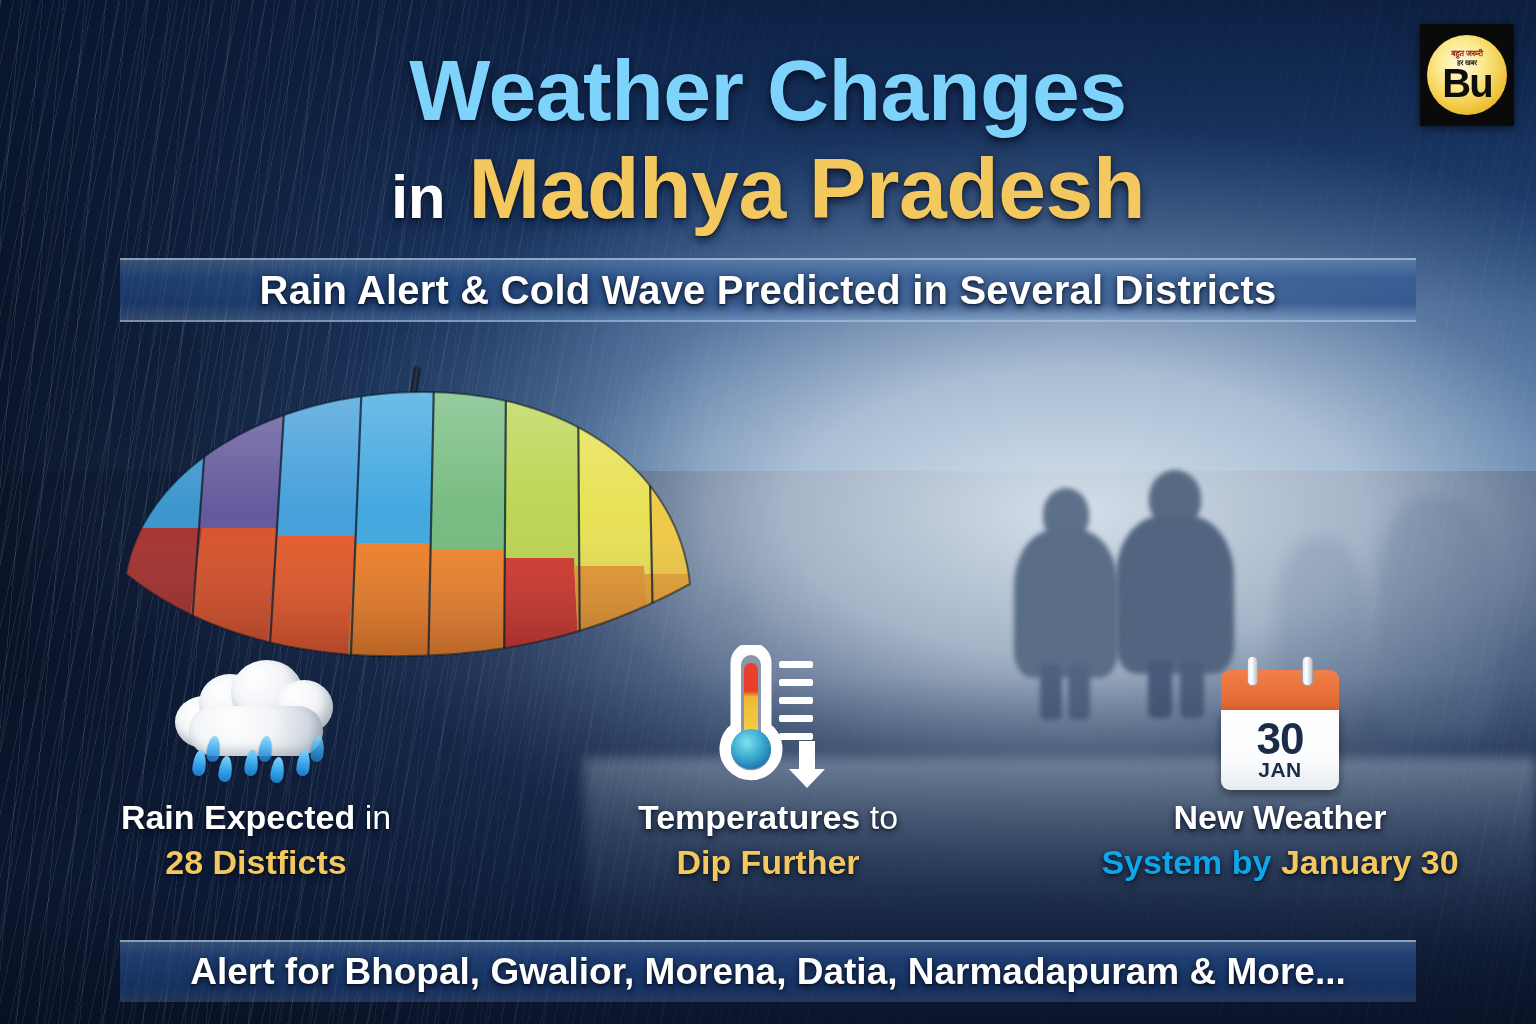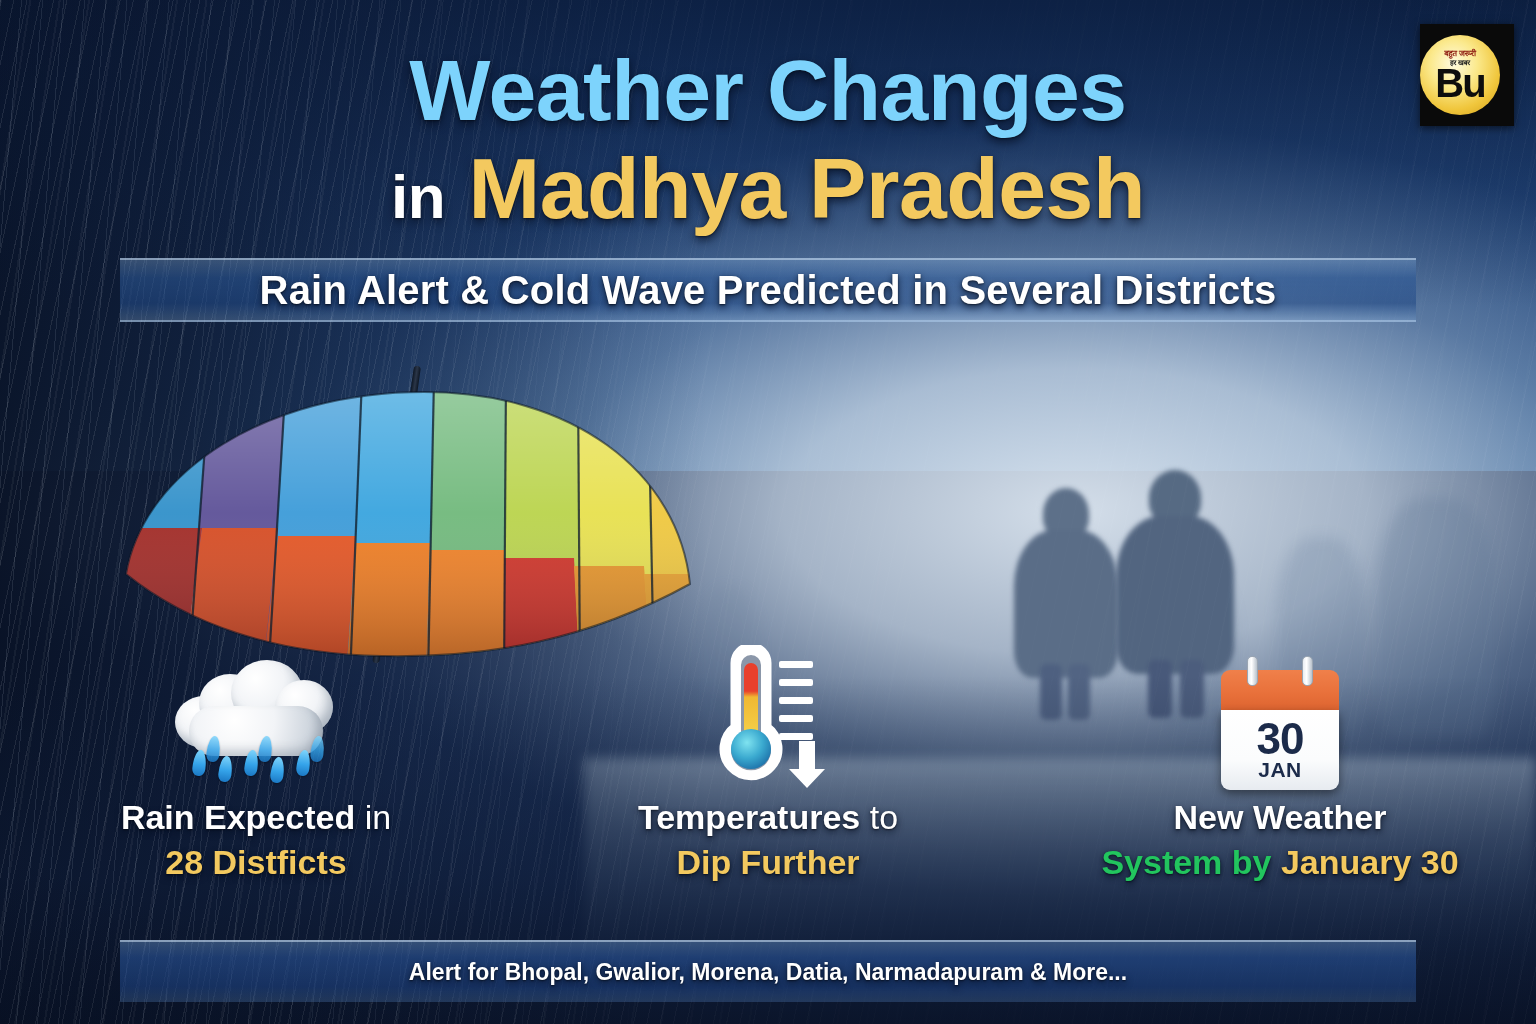--- a/index.html
+++ b/index.html
@@ -83,38 +83,38 @@
   .subband{position:absolute;left:120px;right:120px;top:258px;height:64px;
     background:linear-gradient(180deg, rgba(118,158,204,0.40) 0%, rgba(44,88,150,0.58) 30%, rgba(34,74,134,0.60) 72%, rgba(120,160,206,0.34) 100%);
     border-top:2px solid rgba(206,226,246,0.55);
     border-bottom:2px solid rgba(196,220,244,0.45);
     display:flex;align-items:center;justify-content:center;}
   .subband .txt{font-size:40px;font-weight:700;color:#ffffff;letter-spacing:.2px;
     text-shadow:0 3px 7px rgba(5,14,34,.8),0 1px 2px rgba(0,0,0,.6);white-space:nowrap;}
 
   
   .logo{position:absolute;right:22px;top:24px;width:94px;height:102px;background:#0a0a0a;
-    box-shadow:0 2px 8px rgba(0,0,0,.6);display:flex;align-items:center;}
+    box-shadow:0 2px 8px rgba(0,0,0,.6);display:flex;align-items:center;justify-content:center;}
   .logo-disc{width:80px;height:80px;border-radius:50%;
     background:radial-gradient(circle at 42% 36%, #fffbe0 0%, #fbe98c 34%, #f0c63c 66%, #cf9a14 100%);
     display:flex;flex-direction:column;align-items:center;justify-content:center;position:relative;}
   .logo-dev{font-size:8px;font-weight:700;color:#8d1a10;letter-spacing:-0.2px;line-height:1;margin-top:2px;}
   .logo-dev2{font-size:7px;font-weight:700;color:#1a1a1a;letter-spacing:-0.2px;line-height:1;margin-top:1px;}
   .logo-bu{font-size:40px;font-weight:700;color:#0d0d0d;line-height:.92;letter-spacing:-2px;margin-top:-1px;}
 
   
   .features{position:absolute;left:0;right:0;top:640px;height:270px;display:flex;}
   .feat{flex:1;display:flex;flex-direction:column;align-items:center;}
   .feat-icon{height:150px;display:flex;align-items:flex-end;justify-content:flex-end;}
   .feat-l1{margin-top:8px;font-size:34px;font-weight:700;color:#ffffff;white-space:nowrap;
     text-shadow:0 3px 7px rgba(5,14,34,.85),0 1px 2px rgba(0,0,0,.6);}
   .feat-l1 .lt{font-weight:400;}
   .feat-l2{margin-top:6px;font-size:34px;font-weight:700;color:#f3c95f;white-space:nowrap;
     text-shadow:0 3px 7px rgba(5,14,34,.85),0 1px 2px rgba(0,0,0,.6);}
-  .feat-l2 .wt{color:#22c55e;}
+  .feat-l2 .wt{color:#0ea5e9;}
 
   
   .cloudicon{position:relative;width:170px;height:140px;}
   .puff{position:absolute;border-radius:50%;
     background:radial-gradient(circle at 34% 28%, #ffffff 0%, #f2f4f7 42%, #cfd6de 78%, #aab3bf 100%);
     box-shadow:inset -4px -6px 10px rgba(120,132,148,.40);}
   .drop{position:absolute;width:13px;height:26px;
     background:linear-gradient(180deg,#7fd4fb 0%,#35a4ea 55%,#1b78c4 100%);
     border-radius:58% 58% 50% 50% / 78% 78% 34% 34%;transform:rotate(7deg);
     box-shadow:0 1px 2px rgba(0,0,0,.35);}
@@ -133,21 +133,21 @@
     display:flex;flex-direction:column;align-items:center;justify-content:center;
     box-shadow:0 4px 10px rgba(0,0,0,.45);}
   .cal-day{font-size:44px;font-weight:700;color:#1c2b4a;line-height:.88;letter-spacing:-1px;}
   .cal-mon{font-size:21px;font-weight:700;color:#1c2b4a;line-height:1;margin-top:1px;letter-spacing:.5px;}
 
   
   .botband{position:absolute;left:120px;right:120px;bottom:22px;height:62px;
     background:linear-gradient(180deg, rgba(96,140,196,0.46) 0%, rgba(40,82,150,0.62) 26%, rgba(30,66,128,0.62) 74%, rgba(82,126,184,0.32) 100%);
     border-top:2px solid rgba(200,222,246,0.62);
     display:flex;align-items:center;justify-content:center;}
-  .botband .txt{font-size:23px;font-weight:700;color:#ffffff;white-space:nowrap;
+  .botband .txt{font-size:37px;font-weight:700;color:#ffffff;white-space:nowrap;
     text-shadow:0 3px 7px rgba(5,14,34,.85),0 1px 2px rgba(0,0,0,.6);}
 </style>
 </head>
 <body>
 
 <div class="stage">
 
   <div class="bg-base"></div>
   <div class="bg-sky"></div>
   <div class="bg-fog"></div>

